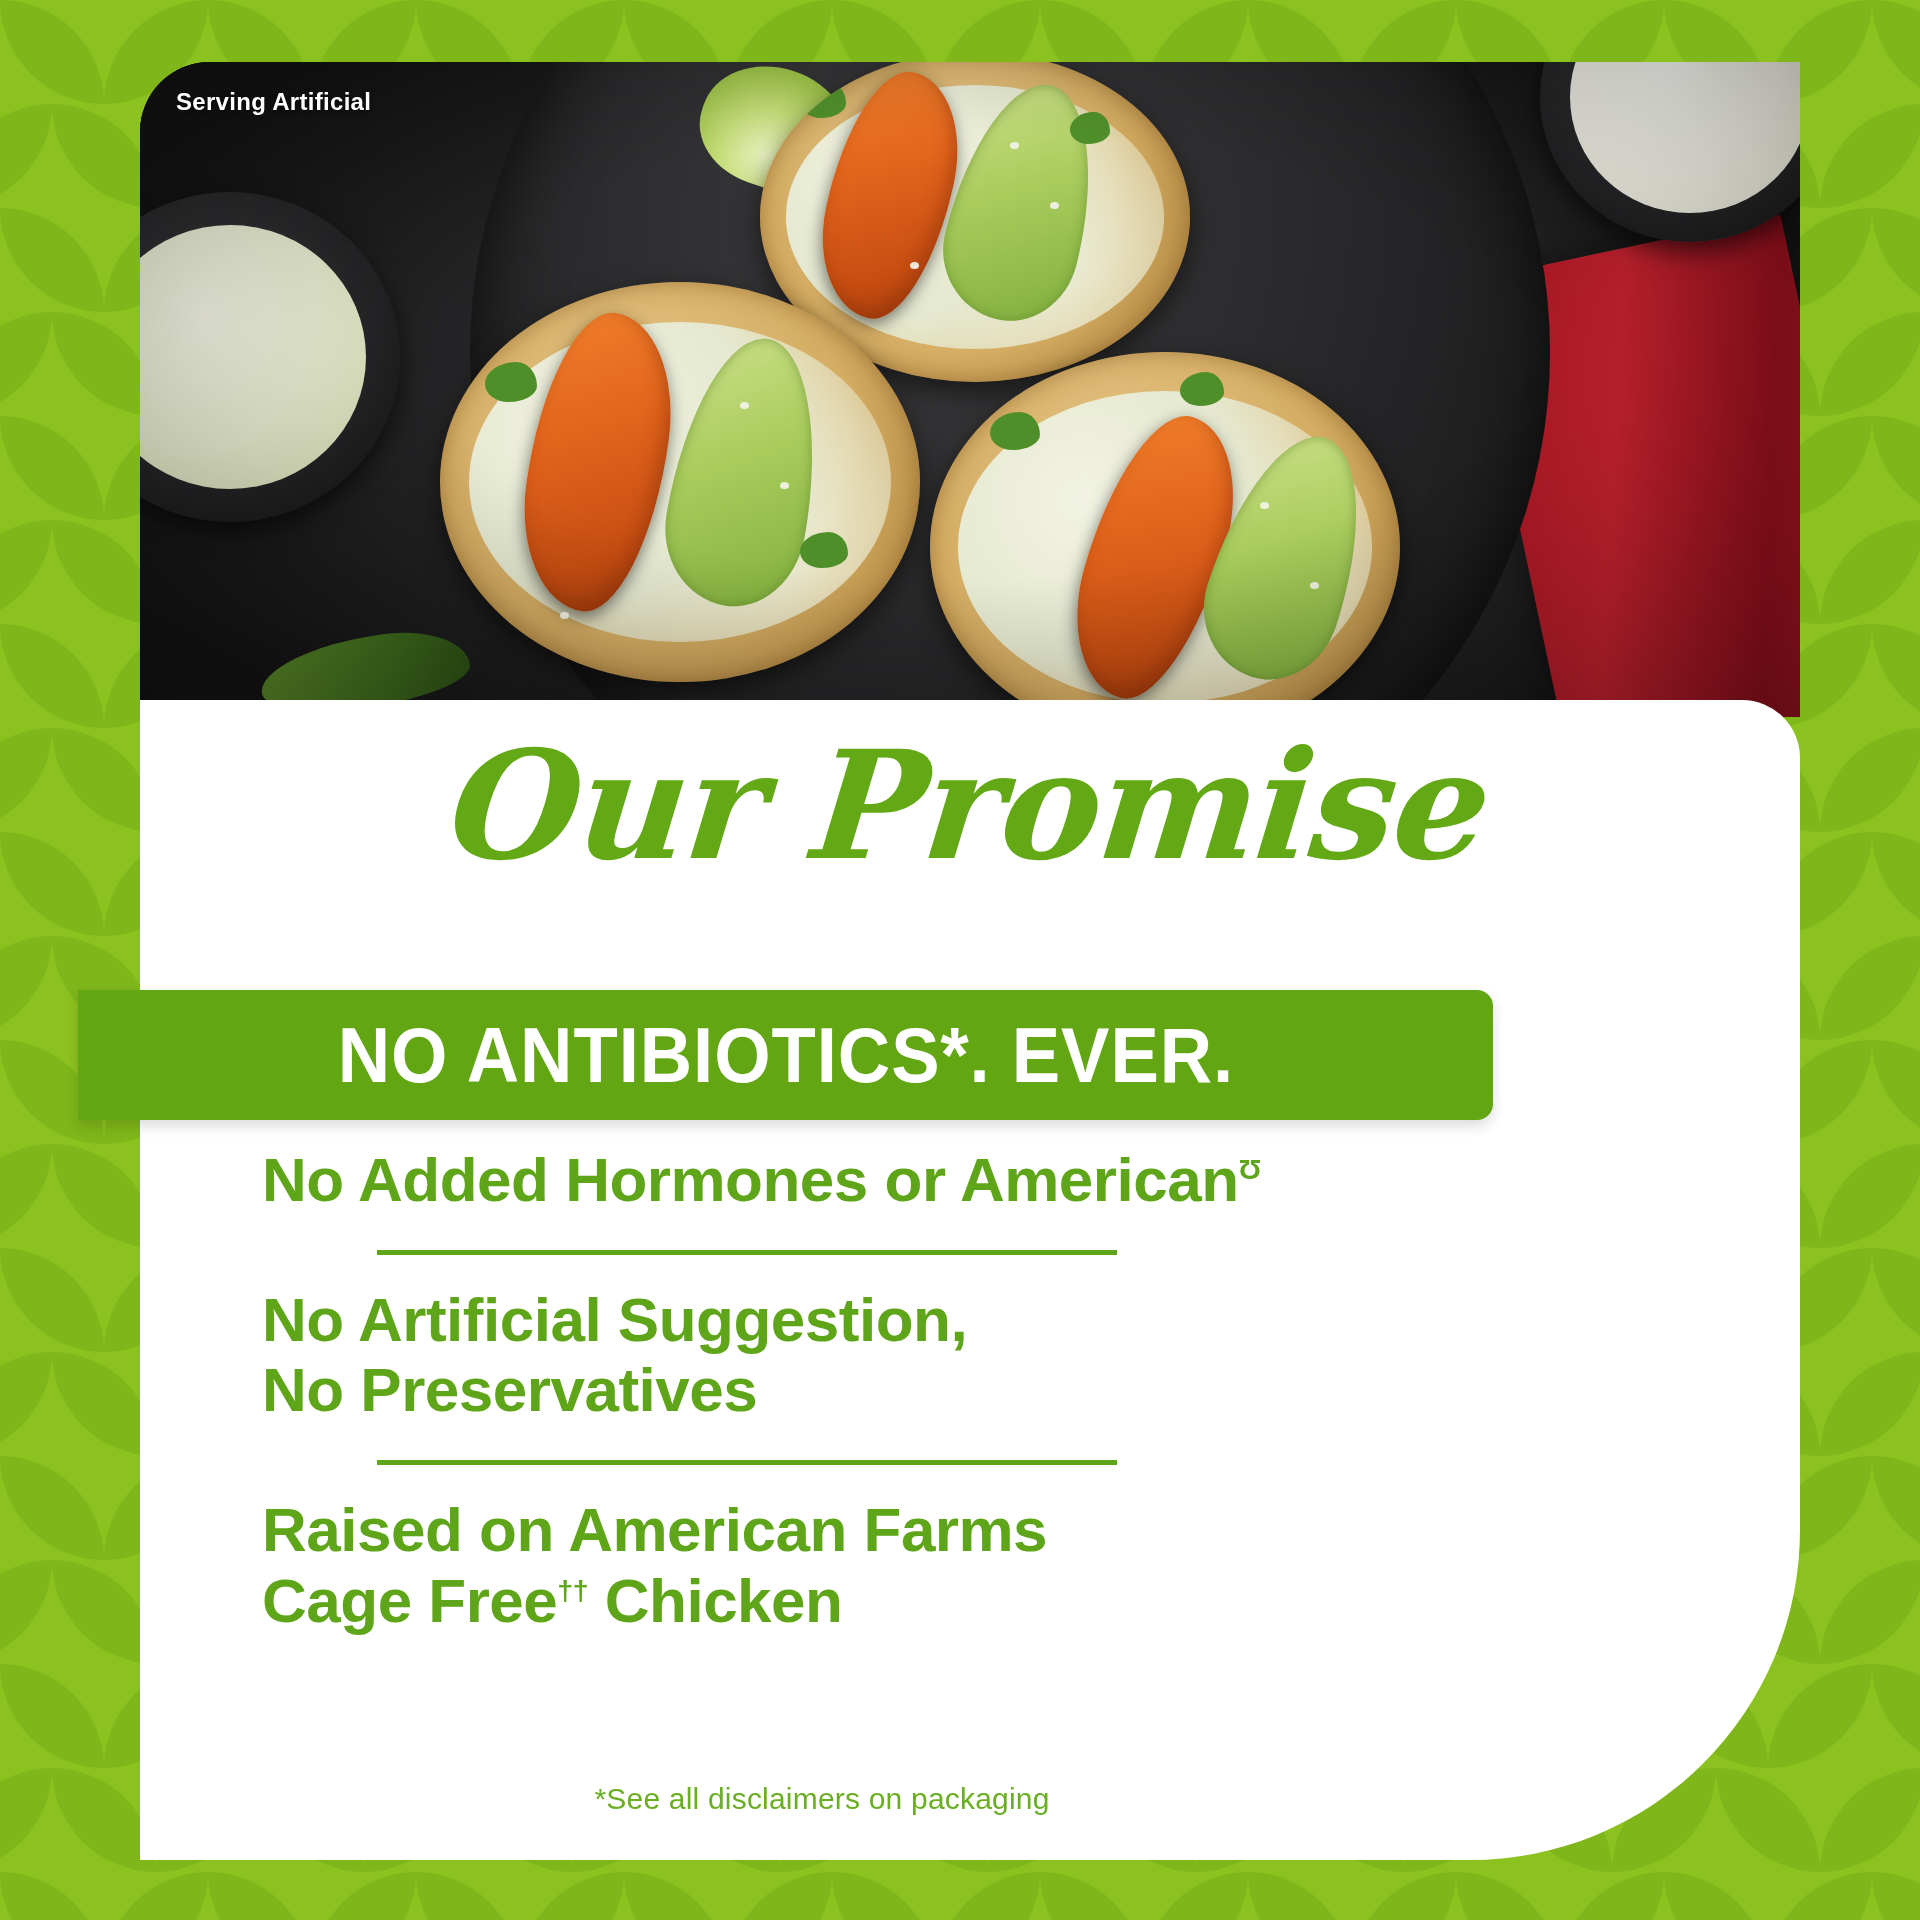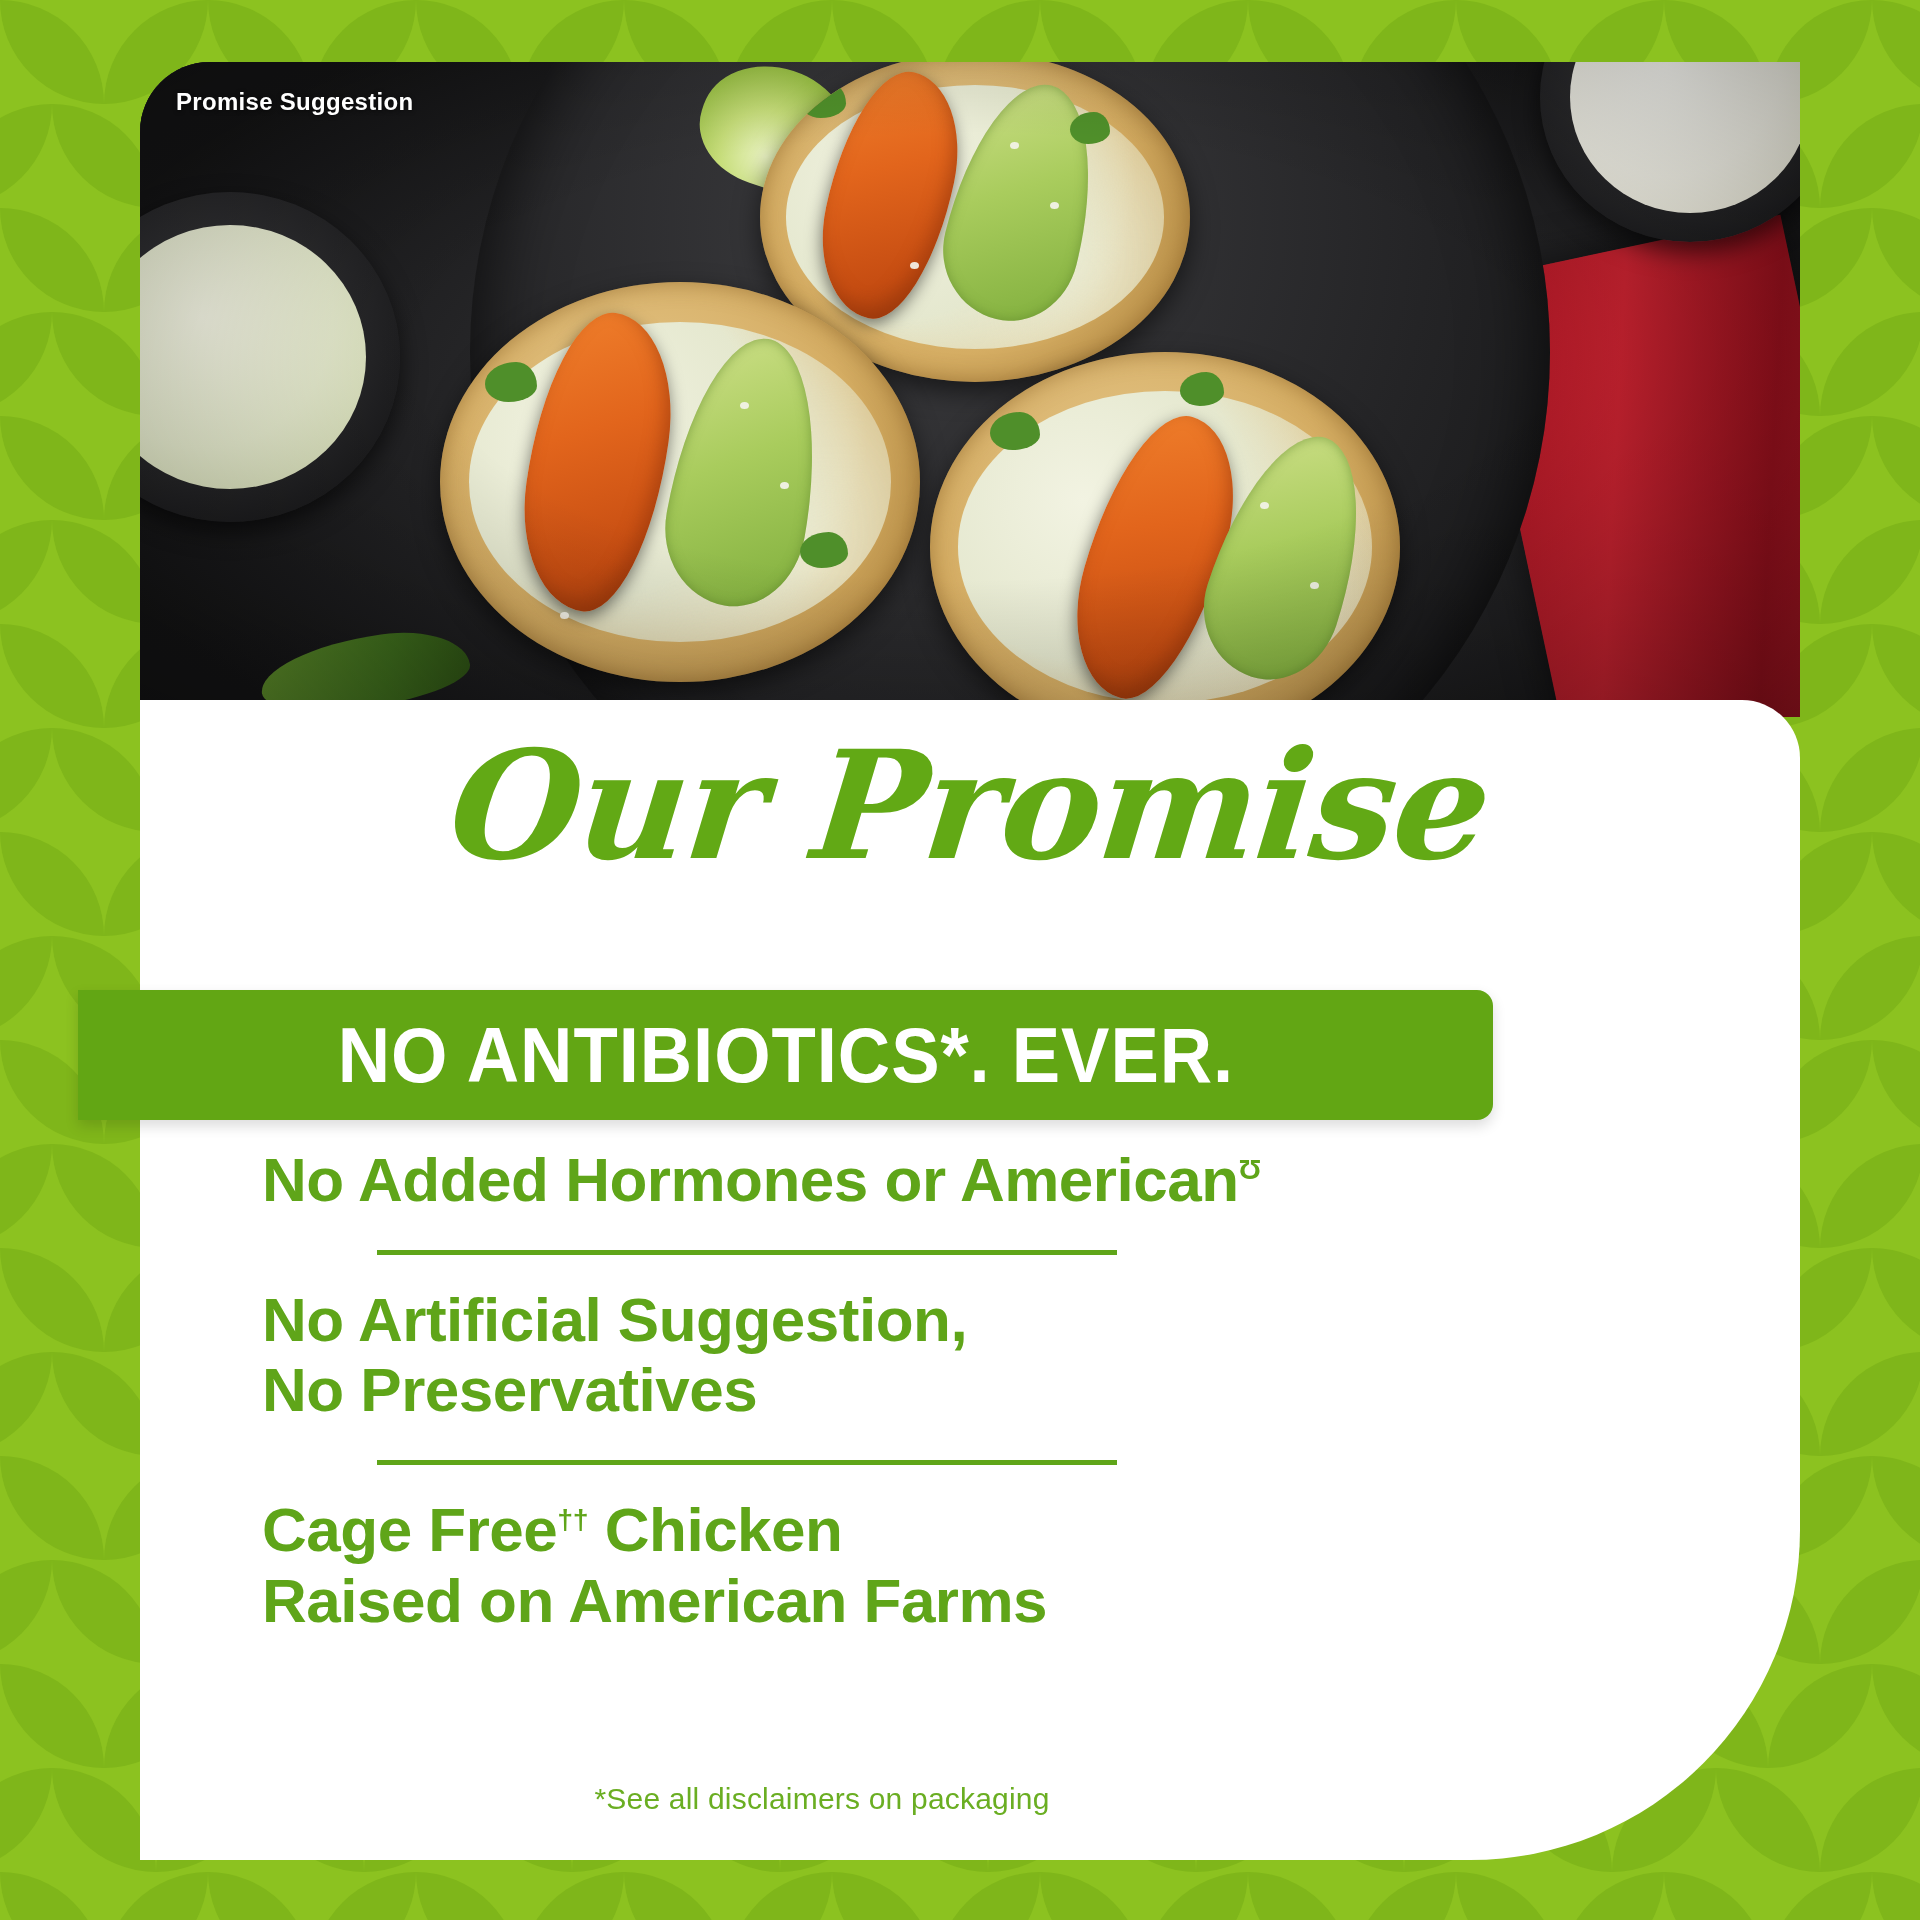--- a/index.html
+++ b/index.html
@@ -665,21 +665,21 @@
 
       </div>
       <div class="bowl" style="left:1400px; top:-110px; width:300px; height:290px;">
         <div class="fill-cheese"></div>
       </div>
 
       <div class="pepper"></div>
       <div class="photo-vignette"></div>
     </div>
 
-    <div class="serving-suggestion">Promise Suggestion</div>
+    <div class="serving-suggestion">Serving Artificial</div>
   </div>
 
   <div class="card">
     <div class="promise-title">Our Promise</div>
   </div>
 
   <div class="banner">
     <span class="banner-text">NO ANTIBIOTICS*. EVER.</span>
   </div>
 
@@ -692,19 +692,19 @@
     <div class="divider"></div>
 
     <div class="claim">
       <div>No Artificial Suggestion,</div>
       <div>No Preservatives</div>
     </div>
 
     <div class="divider"></div>
 
     <div class="claim">
+      <div>Raised on American Farms</div>
       <div><span>Cage Free</span><sup>††</sup><span> Chicken</span></div>
-      <div>Raised on American Farms</div>
     </div>
   </div>
 
   <div class="disclaimer">*See all disclaimers on packaging</div>
 </div>
 
 </body></html>

